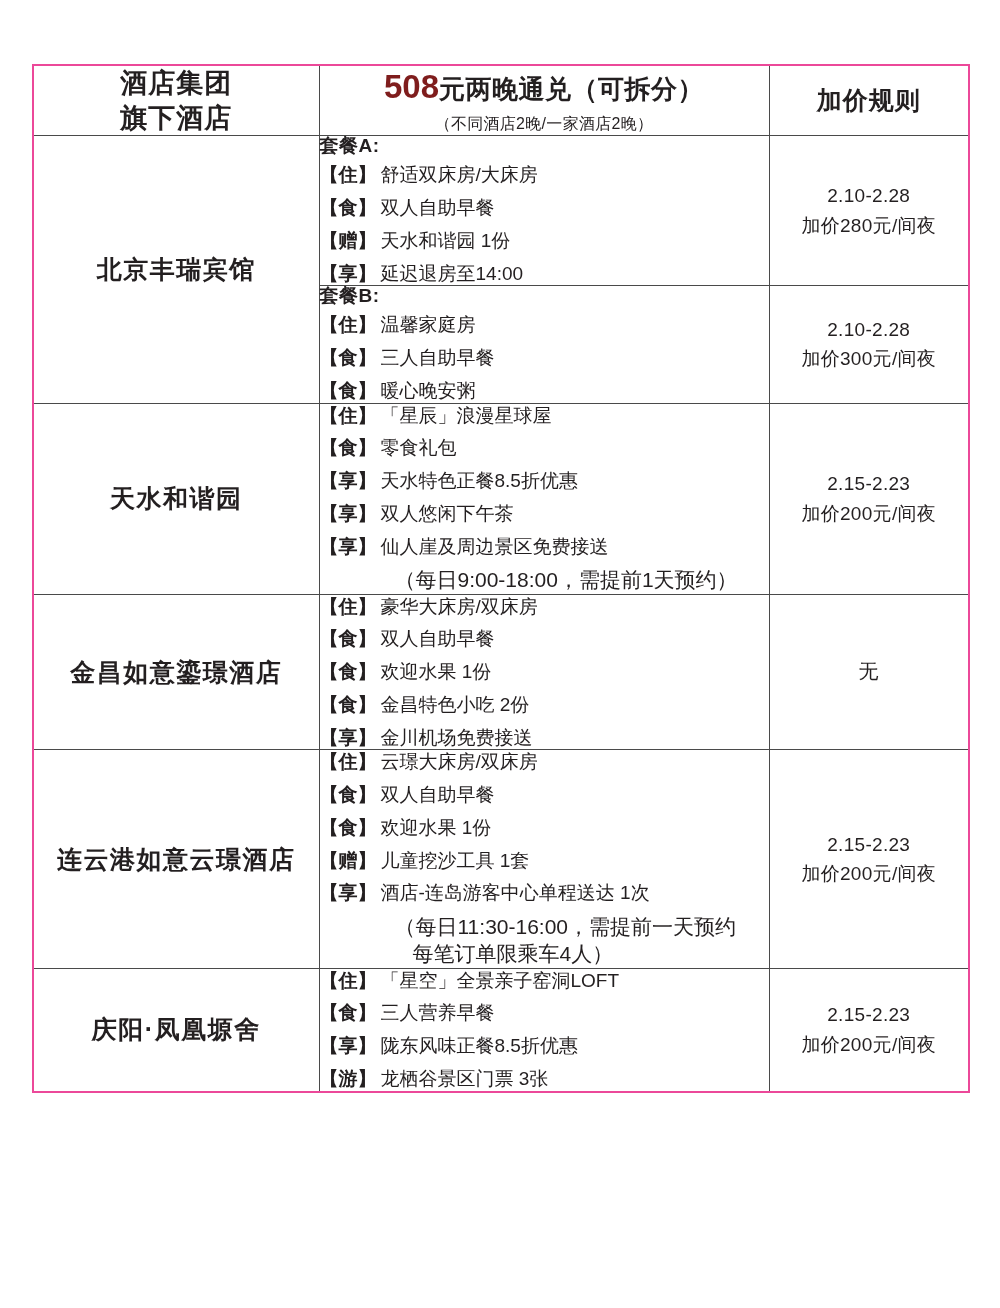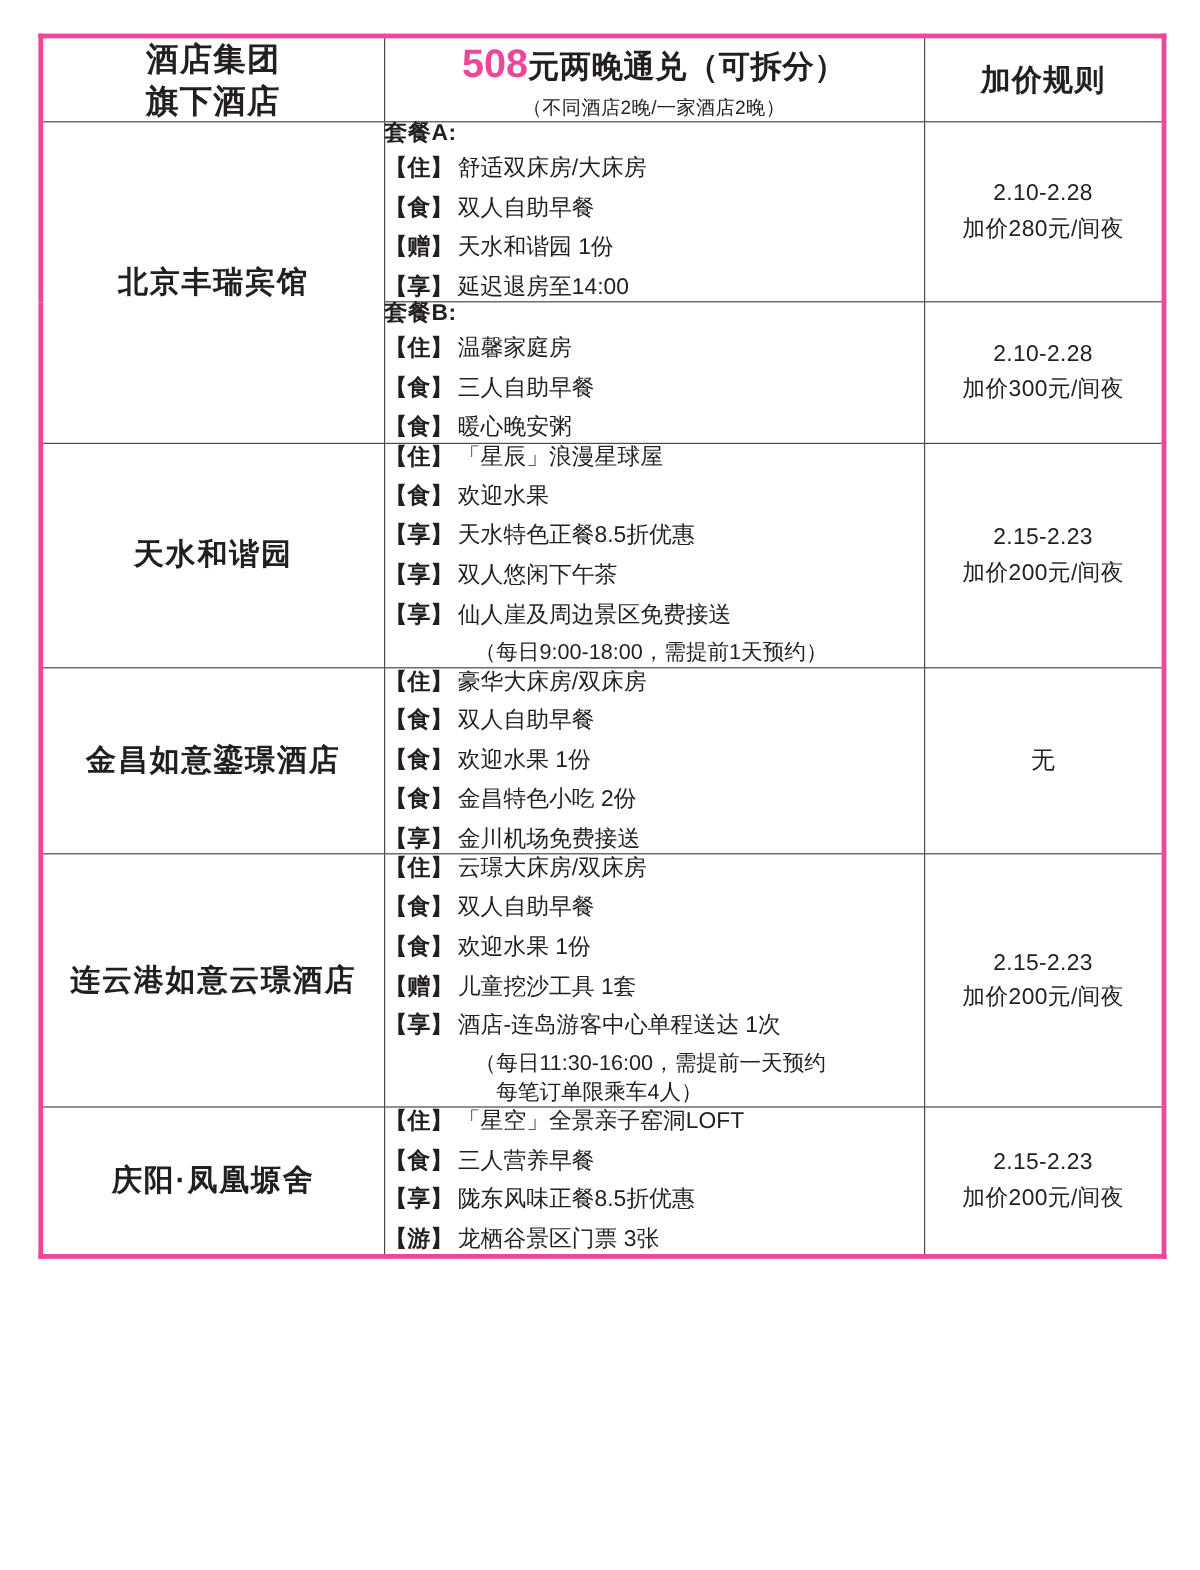--- a/index.html
+++ b/index.html
@@ -18,21 +18,22 @@
     position: relative;
     width: 1000px;
     height: 1308px;
     box-sizing: border-box;
     padding: 28px 32px 28px 32px;
   }
   table.offer-table {
     width: 936px;
     border-collapse: collapse;
     table-layout: fixed;
-    border: 4px solid #ec4899;
+    border: 2px solid #ec4899;
+    margin-top: 36px;
   }
   table.offer-table td,
   table.offer-table th {
     border: 1px solid #4a4a4a;
     vertical-align: middle;
     padding: 0;
   }
   col.c1 { width: 286px; }
   col.c2 { width: 450px; }
   col.c3 { width: 200px; }
@@ -49,21 +50,21 @@
     line-height: 1.28;
     letter-spacing: 1px;
   }
   .hdr-main-line1 {
     font-size: 26px;
     font-weight: bold;
     letter-spacing: 0.5px;
     line-height: 1.25;
   }
   .hdr-main-line1 .amount {
-    color: #ec4899;
+    color: #7f1d1d;
     font-size: 33px;
     font-weight: bold;
     letter-spacing: 0px;
   }
   .hdr-main-line2 {
     font-size: 16px;
     font-weight: normal;
     margin-top: 7px;
     letter-spacing: 0.3px;
   }
@@ -114,21 +115,21 @@
     margin-right: 4px;
     white-space: nowrap;
   }
   .txt {
     flex: 1 1 auto;
   }
   .sub {
     display: block;
     margin-top: 8px;
     margin-left: 14px;
-    font-size: 18px;
+    font-size: 21px;
     line-height: 1.3;
   }
   .sub .l2 { display: block; margin-left: 18px; }
 
   
   .rule {
     text-align: center;
     font-size: 19px;
     line-height: 1.55;
     padding: 8px 4px;
@@ -222,21 +223,21 @@
       <tr>
         <td class="hotel-name">天水和谐园</td>
         <td class="pkg">
           <ul class="pkg-list">
             <li>
                 <span class="tag">【住】</span>
                 <span class="txt">「星辰」浪漫星球屋</span>
               </li>
             <li>
                 <span class="tag">【食】</span>
-                <span class="txt">欢迎水果</span>
+                <span class="txt">零食礼包</span>
               </li>
             <li>
                 <span class="tag">【享】</span>
                 <span class="txt">天水特色正餐8.5折优惠</span>
               </li>
             <li>
                 <span class="tag">【享】</span>
                 <span class="txt">双人悠闲下午茶</span>
               </li>
             <li>

